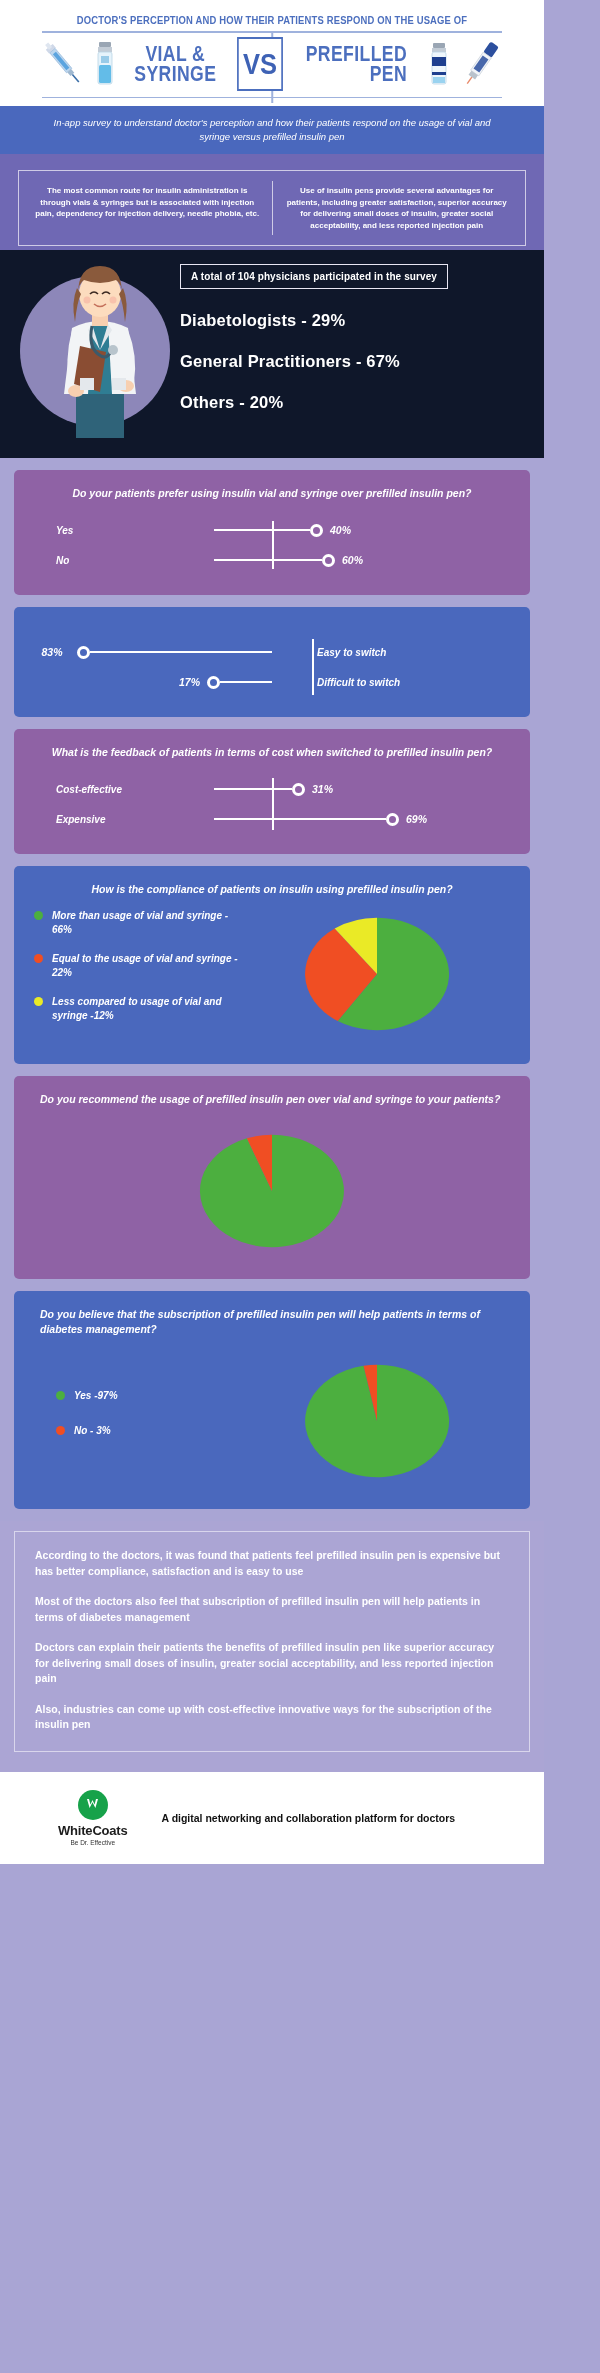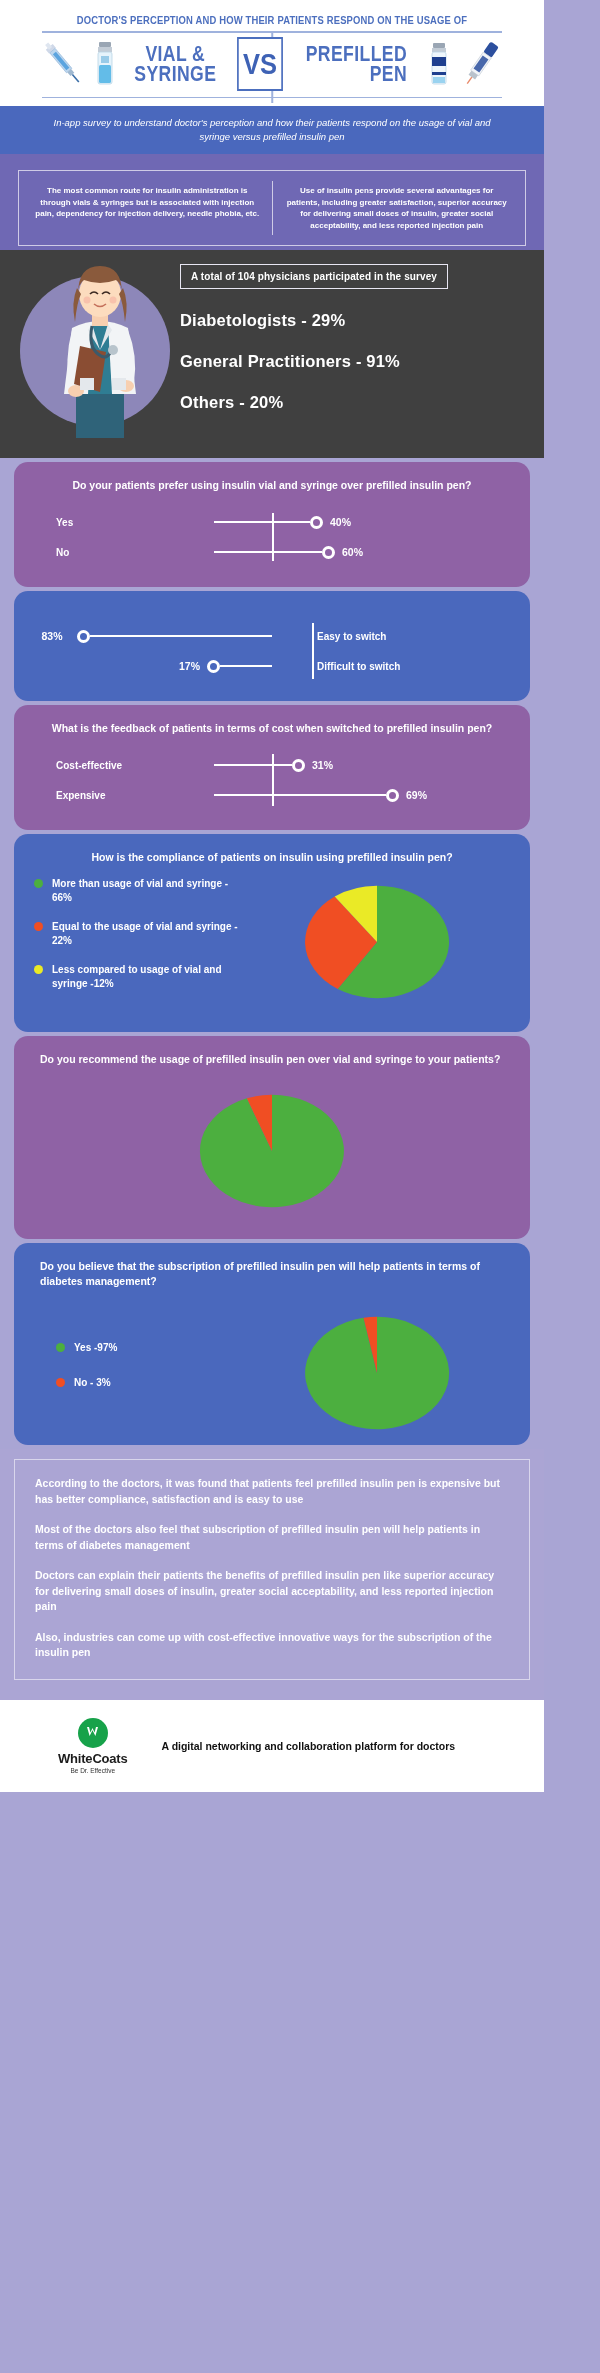--- a/index.html
+++ b/index.html
@@ -100,21 +100,21 @@
     text-align: center;
     font-size: 8px;
     line-height: 11.5px;
     padding: 4px 12px;
     font-weight: 600;
   }
   .intro-col.left { border-right: 1px solid #cfcbe6; }
 
   
   .physicians {
-    background: #404040;
+    background: #0f172a;
     padding: 14px 0 20px 0;
     position: relative;
     min-height: 208px;
   }
   .doc-circle {
     position: absolute;
     left: 20px; top: 26px;
     width: 150px; height: 150px;
     border-radius: 50%;
     background: #8d87b9;
@@ -131,23 +131,24 @@
   }
   .phys-line {
     font-size: 16.5px;
     font-weight: 600;
     margin-top: 22px;
     letter-spacing: .2px;
   }
 
   
   .card {
-    margin: 4px 14px;
-    border-radius: 14px;
+    margin: 12px 14px;
+    border-radius: 5px;
     padding: 16px 20px 20px 20px;
+    font-style: italic;
   }
   .card.purple { background: #8f62a5; }
   .card.blue   { background: #4a68bd; }
   .q-title {
     text-align: center;
     font-size: 10.5px;
     font-weight: 700;
     line-height: 15px;
     margin-bottom: 6px;
   }
@@ -350,21 +351,21 @@
 
       <path d="M58 50 q6 5 12 0" stroke="#c4705a" stroke-width="1.6" fill="none"></path>
 
       <circle cx="51" cy="46" r="3.5" fill="#f7b6a4" opacity=".7"></circle>
       <circle cx="77" cy="46" r="3.5" fill="#f7b6a4" opacity=".7"></circle>
     </svg>
 
     <div class="phys-right">
       <div class="total-box">A total of 104 physicians participated in the survey</div>
       <div class="phys-line">Diabetologists - 29%</div>
-      <div class="phys-line">General Practitioners  - 91%</div>
+      <div class="phys-line">General Practitioners  - 67%</div>
       <div class="phys-line">Others - 20%</div>
     </div>
   </div>
 
   <div class="card purple">
     <div class="q-title">Do your patients prefer using insulin vial and syringe over prefilled insulin pen?</div>
     <div class="lolli lr">
       <div class="axis" style="top:6px;bottom:6px;"></div>
 
       <div class="lolli-row">
@@ -473,21 +474,21 @@
 
             <path d="M0,0 L0,-72 A72,72 0 1,1 -25.1,-67.5 Z" fill="#4caf3f"></path>
 
             <path d="M0,0 L-25.1,-67.5 A72,72 0 0,1 0,-72 Z" fill="#f04e23"></path>
           </g>
         </svg>
       </div>
     </div>
   </div>
 
-  <div class="card blue" style="padding-bottom:10px">
+  <div class="card blue" style="padding-bottom:26px">
     <div class="q-title" style="text-align:left;padding:0 6px">Do you believe that the subscription of prefilled insulin pen will help patients in terms of diabetes management?</div>
     <div class="pie-card-body" style="margin-top:22px">
       <div class="legend" style="padding-left:22px">
         <div class="legend-item" style="margin-bottom:22px">
           <span class="legend-dot" style="background:#4caf3f"></span>
           <span>Yes -97%</span>
         </div>
         <div class="legend-item">
           <span class="legend-dot" style="background:#f04e23"></span>
           <span>No - 3%</span>

